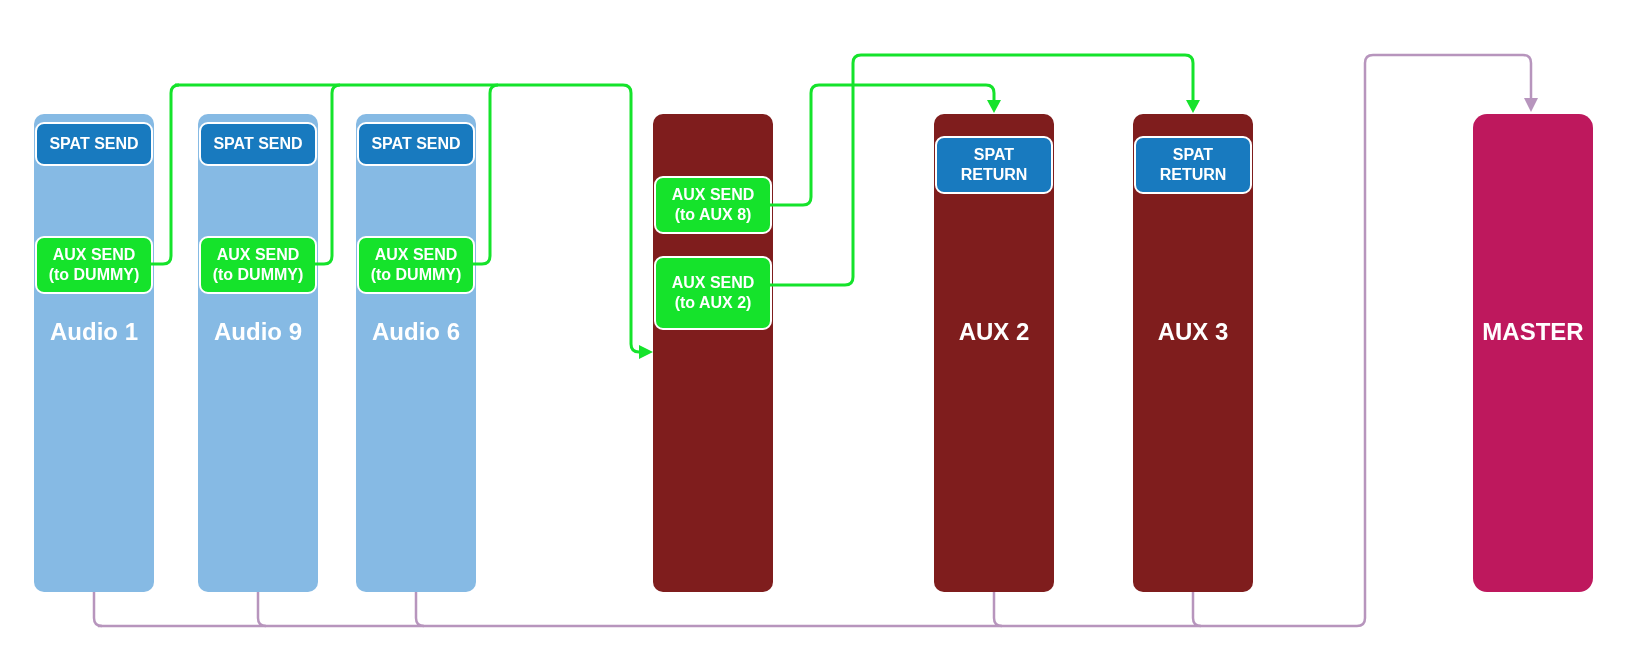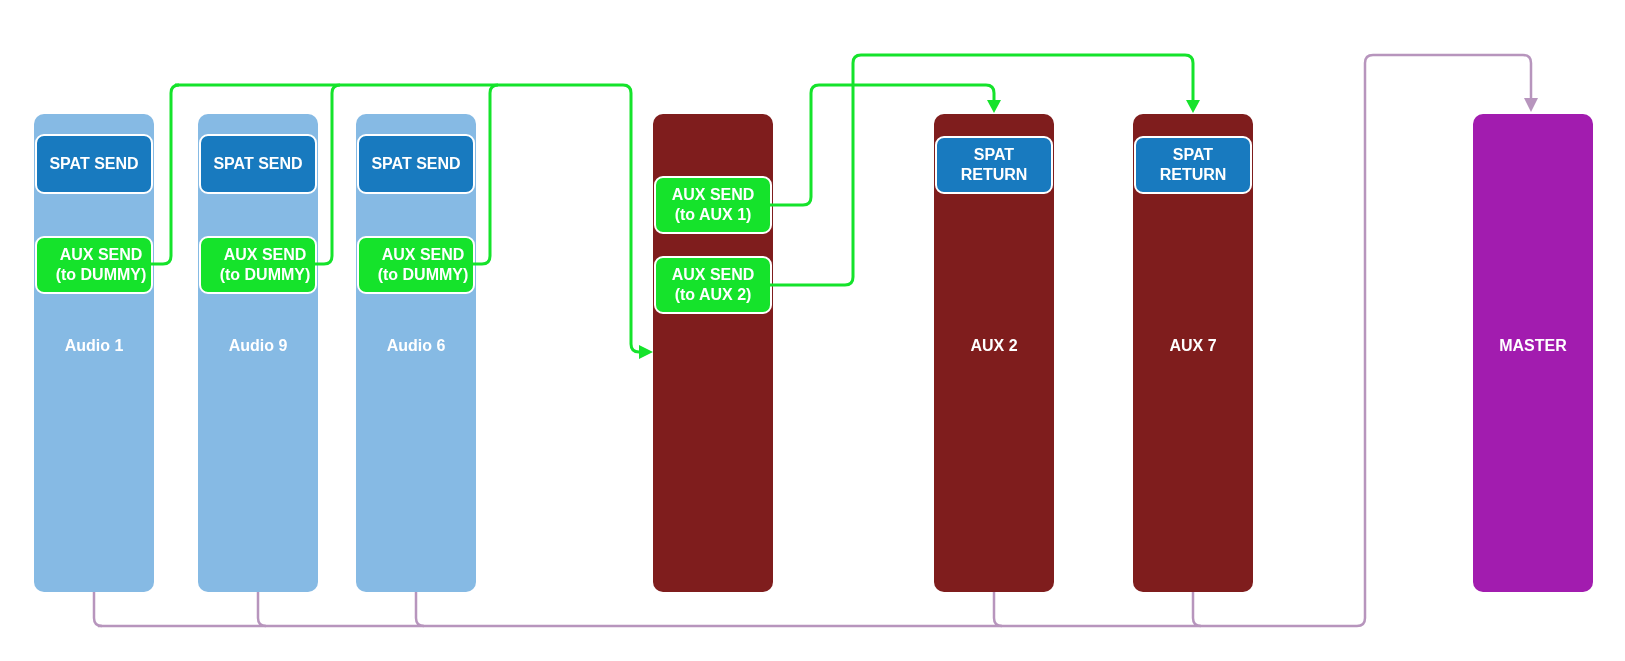--- a/index.html
+++ b/index.html
@@ -11,54 +11,54 @@
     overflow:hidden;
   }
   .strip{
     position:absolute;
     top:114px;
     width:120px;height:478px;
     border-radius:10px;
   }
   .strip.audio{background:#86bae4;}
   .strip.aux{background:#7f1d1d;}
-  .strip.master{background:#a21caf;}
+  .strip.master{background:#be185d;border-radius:14px;}
   .block{
     position:absolute;
     left:1px;
     width:118px;
     border:2px solid #ffffff;
     box-sizing:border-box;
     border-radius:9px;
     display:flex;
     align-items:center;
     justify-content:center;
   }
   .block.spat{background:#187abf;}
   .block.send{background:#15e32b;}
-  .pos-spat-send{top:20px;height:60px;}
-  .pos-send-dummy{top:122px;height:58px;justify-content:flex-end;}
+  .pos-spat-send{top:8px;height:44px;}
+  .pos-send-dummy{top:122px;height:58px;}
   .pos-send-aux1{top:62px;height:58px;}
-  .pos-send-aux2{top:142px;height:58px;}
+  .pos-send-aux2{top:142px;height:74px;}
   .pos-spat-return{top:22px;height:58px;}
   .blabel{
     display:block;
     width:100px;
     text-align:center;
     font-size:16px;
     line-height:20px;
     font-weight:bold;
     color:#ffffff;
   }
   .blabel.one-line{white-space:nowrap;width:auto;}
   .clabel{
     position:absolute;
-    top:216px;left:0;right:0;
+    top:202px;left:0;right:0;
     text-align:center;
-    font-size:16px;
+    font-size:24px;
     line-height:32px;
     font-weight:bold;
     color:#ffffff;
   }
   #wires{
     position:absolute;
     left:0;top:0;
     pointer-events:none;
   }
   #wires path{fill:none;}
@@ -97,39 +97,39 @@
         <span class="blabel one-line">SPAT SEND</span>
       </div>
     <div class="block send pos-send-dummy">
         <span class="blabel">AUX SEND (to DUMMY)</span>
       </div>
     <div class="clabel">Audio 6</div>
   </div>
 
   <div class="strip aux" style="left:653px">
     <div class="block send pos-send-aux1">
-        <span class="blabel">AUX SEND (to AUX 1)</span>
+        <span class="blabel">AUX SEND (to AUX 8)</span>
       </div>
     <div class="block send pos-send-aux2">
         <span class="blabel">AUX SEND (to AUX 2)</span>
       </div>
   </div>
 
   <div class="strip aux" style="left:934px">
     <div class="block spat pos-spat-return">
         <span class="blabel">SPAT RETURN</span>
       </div>
     <div class="clabel">AUX 2</div>
   </div>
 
   <div class="strip aux" style="left:1133px">
     <div class="block spat pos-spat-return">
         <span class="blabel">SPAT RETURN</span>
       </div>
-    <div class="clabel">AUX 7</div>
+    <div class="clabel">AUX 3</div>
   </div>
 
   <div class="strip master" style="left:1473px">
     <div class="clabel">MASTER</div>
   </div>
 
   <svg id="wires" width="1625" height="661" viewBox="0 0 1625 661">
 
     <path class="wire-green" d="M151,264 H163 Q171,264 171,256 V93 Q171,85 179,85" stroke="#15e32b"></path>
     <path class="wire-green" d="M315,264 H324 Q332,264 332,256 V93 Q332,85 340,85" stroke="#15e32b"></path>

